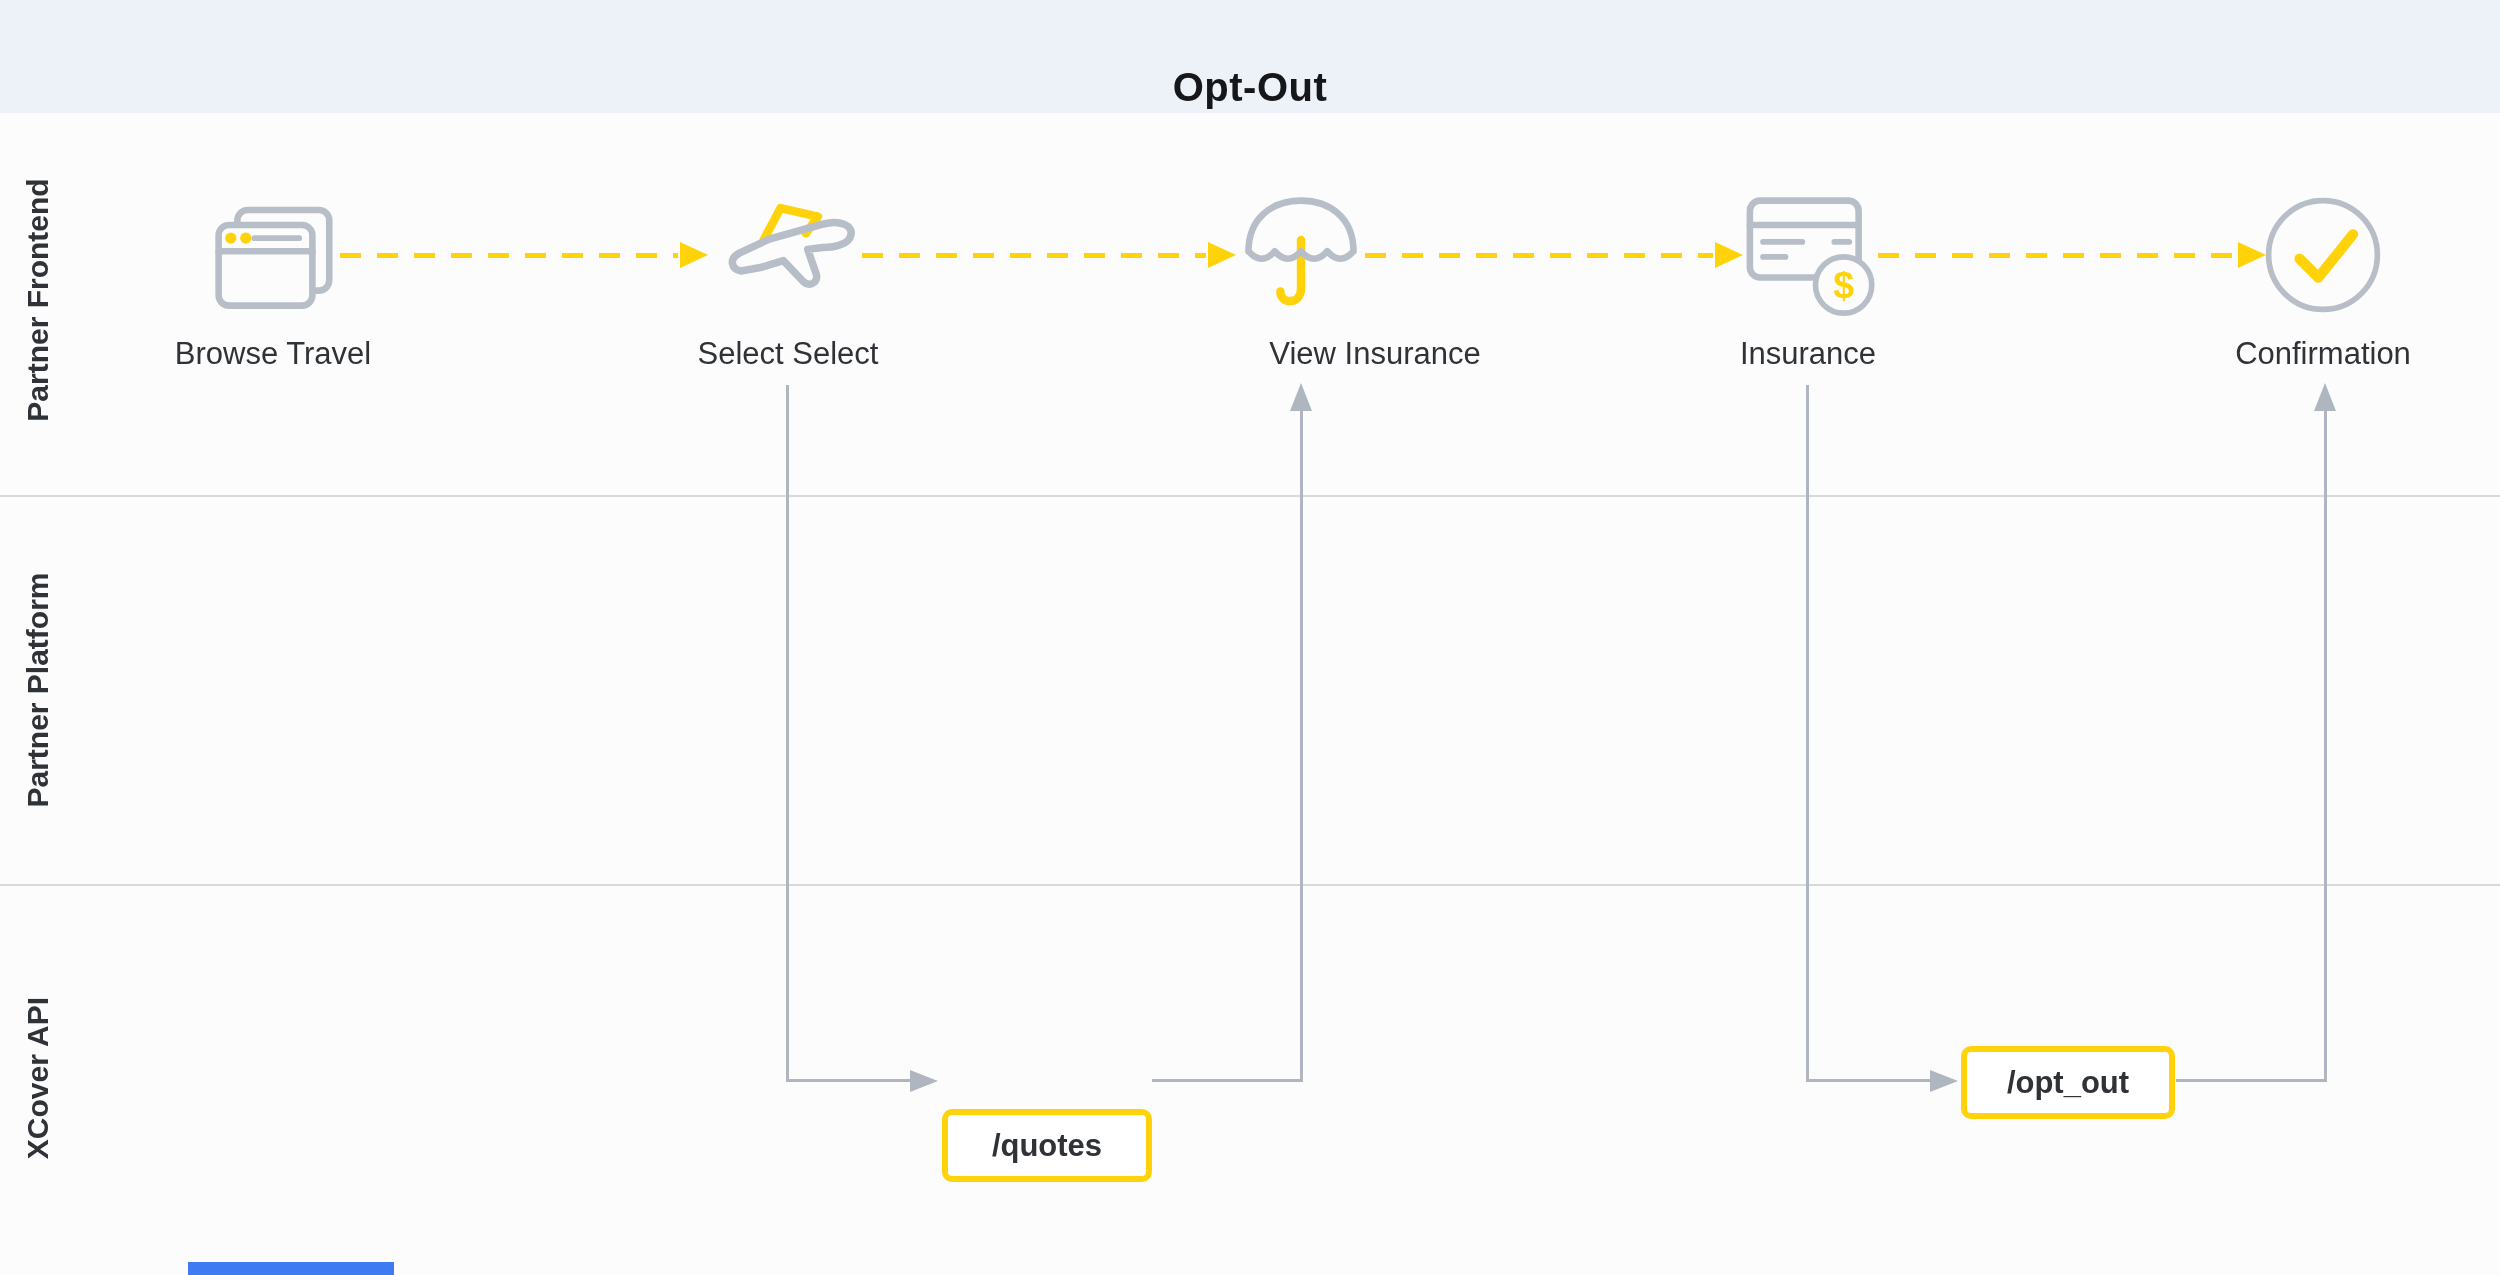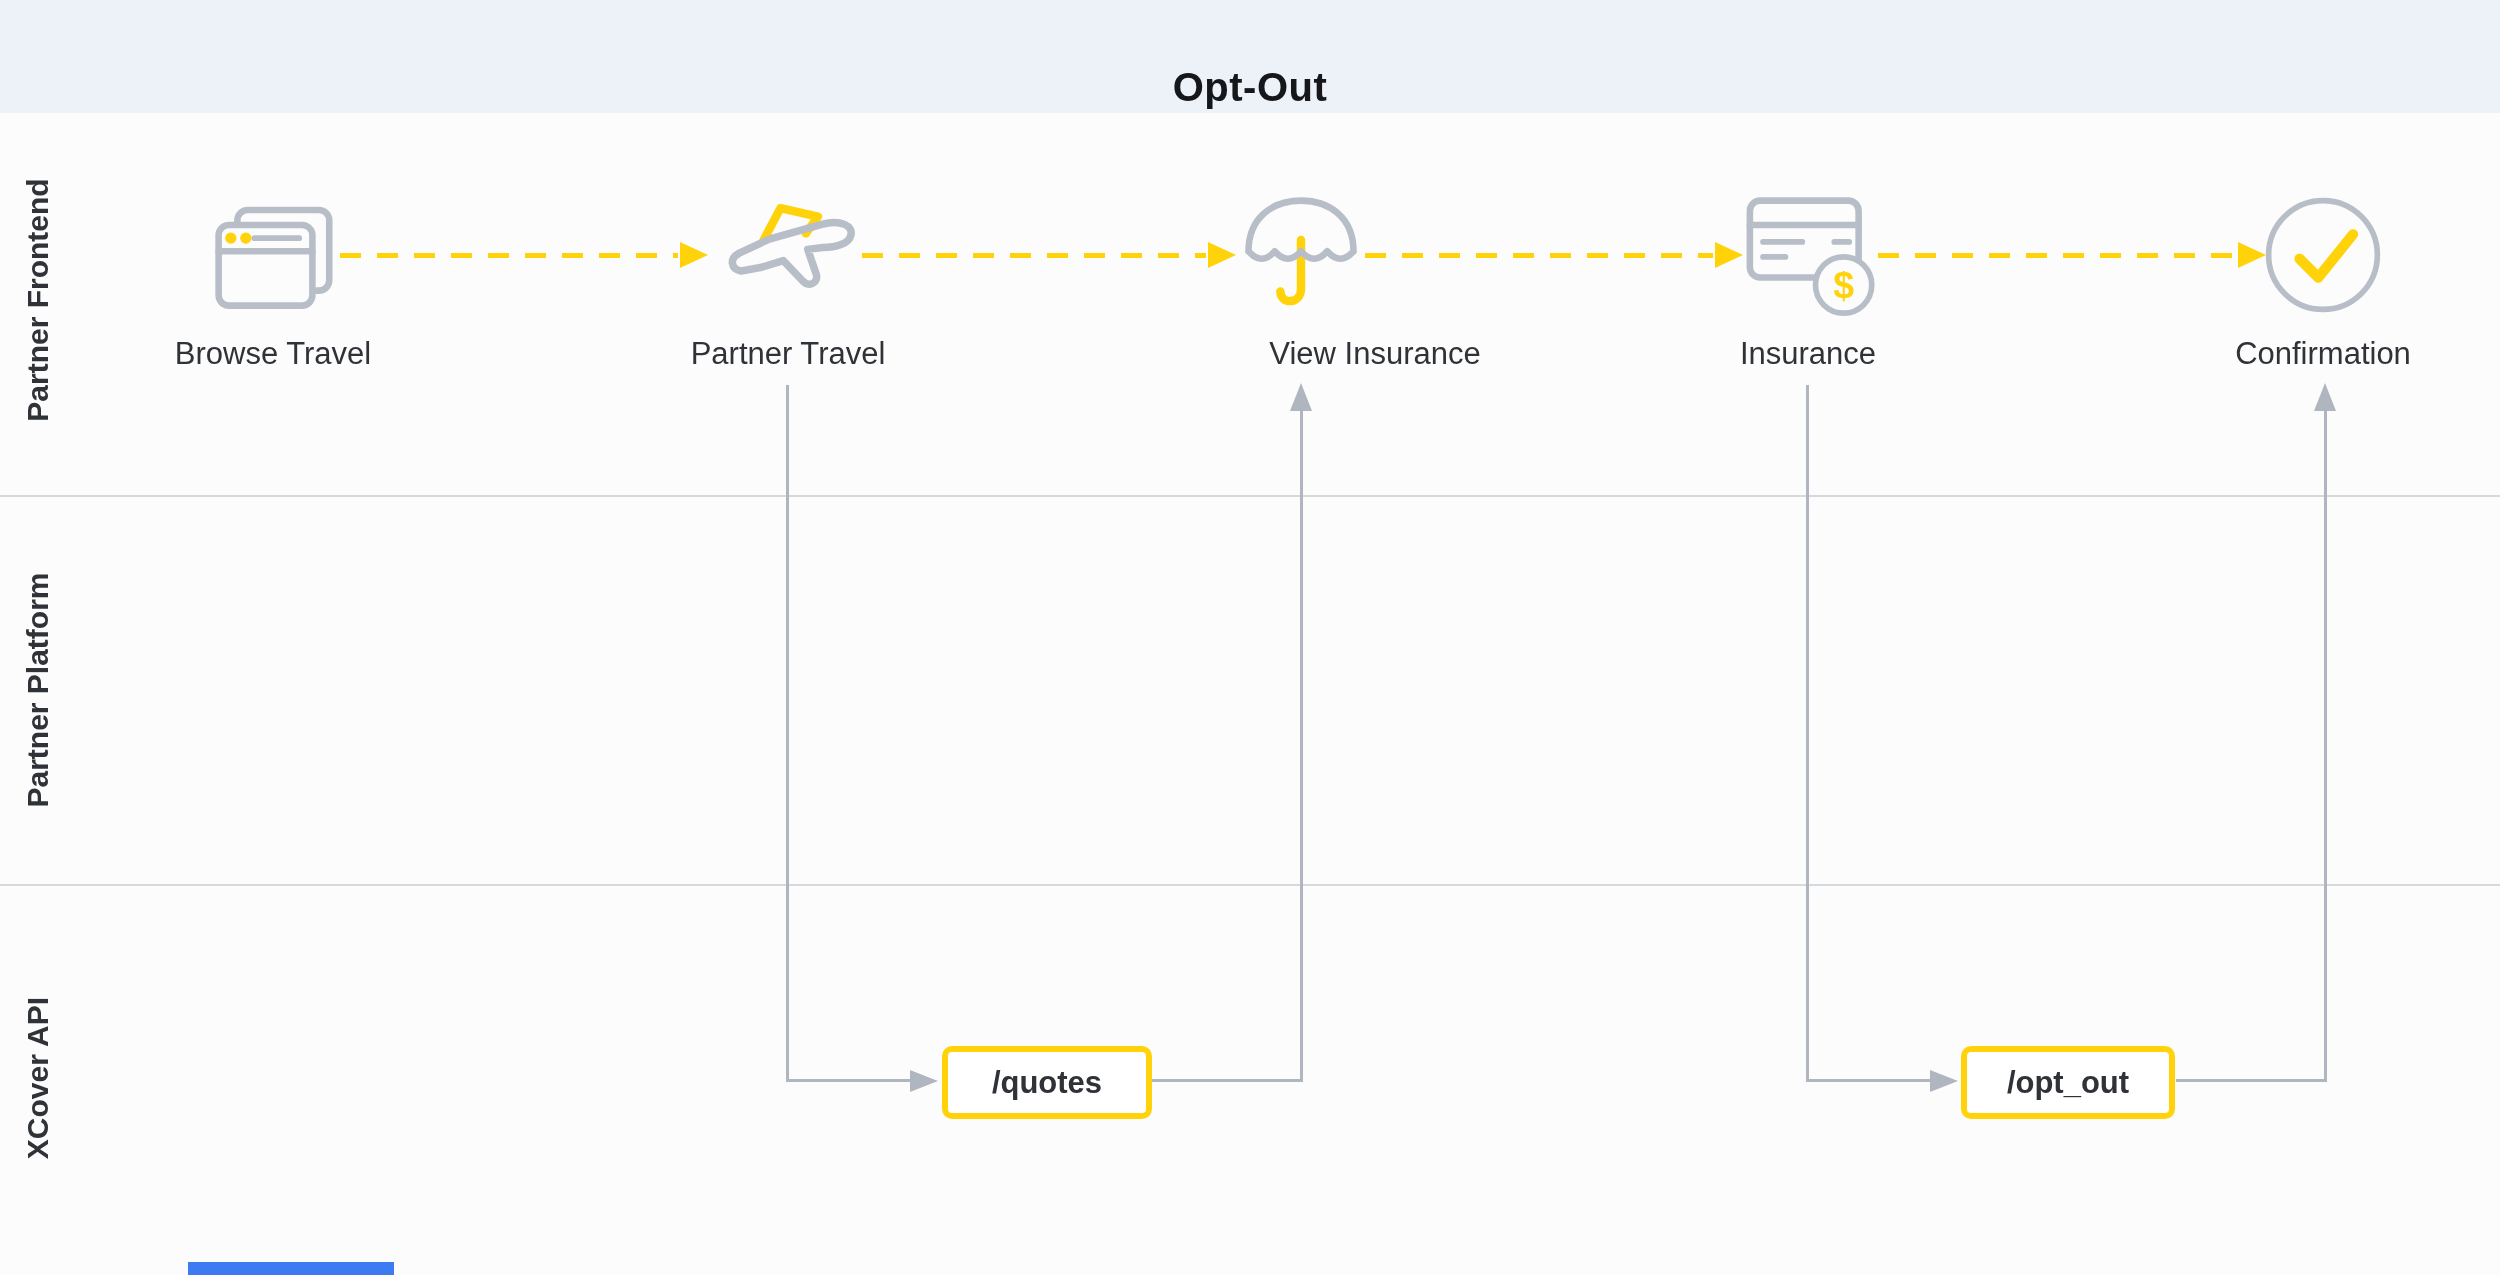--- a/index.html
+++ b/index.html
@@ -111,41 +111,41 @@
 </svg>
 
 <svg class="abs icon" style="left:2248px;" viewBox="0 0 160 160">
   <g fill="none" stroke-linecap="round" stroke-linejoin="round">
     <circle cx="80" cy="80" r="58" stroke="#B7BEC8" stroke-width="6"></circle>
     <path d="M55 84 L75 104 L112 58" stroke="#FFD20A" stroke-width="11"></path>
   </g>
 </svg>
 
 <div class="abs step-label" style="left:273px;">Browse Travel</div>
-<div class="abs step-label" style="left:788px;">Partner Travel</div>
+<div class="abs step-label" style="left:788px;">Select Select</div>
 <div class="abs step-label" style="left:1375px;">View Insurance</div>
 <div class="abs step-label" style="left:1808px;">Insurance</div>
 <div class="abs step-label" style="left:2323px;">Confirmation</div>
 
 <div class="abs gline" style="left:786px;top:385px;width:3px;height:697px;"></div>
 <div class="abs gline" style="left:786px;top:1079px;width:124px;height:3px;"></div>
 <div class="abs garrow-right" style="left:910px;top:1070px;"></div>
 
 <div class="abs gline" style="left:1152px;top:1079px;width:151px;height:3px;"></div>
 <div class="abs gline" style="left:1300px;top:408px;width:3px;height:674px;"></div>
 <div class="abs garrow-up" style="left:1290px;top:383px;"></div>
 
 <div class="abs gline" style="left:1806px;top:385px;width:3px;height:697px;"></div>
 <div class="abs gline" style="left:1806px;top:1079px;width:124px;height:3px;"></div>
 <div class="abs garrow-right" style="left:1930px;top:1070px;"></div>
 
 <div class="abs gline" style="left:2176px;top:1079px;width:151px;height:3px;"></div>
 <div class="abs gline" style="left:2324px;top:408px;width:3px;height:674px;"></div>
 <div class="abs garrow-up" style="left:2314px;top:383px;"></div>
 
-<div class="abs endpoint" style="left:942px;top:1046px;width:198px;">
+<div class="abs endpoint" style="left:942px;top:1109px;width:198px;">
   <span>/quotes</span>
 </div>
 <div class="abs endpoint" style="left:1961px;top:1046px;width:202px;">
   <span>/opt_out</span>
 </div>
 
 <div class="abs scroll-thumb"></div>
 
 </body></html>

